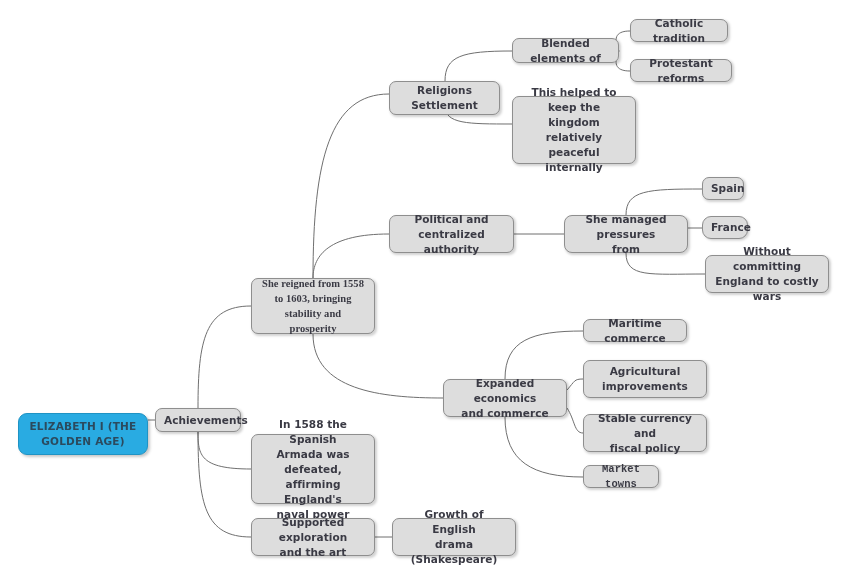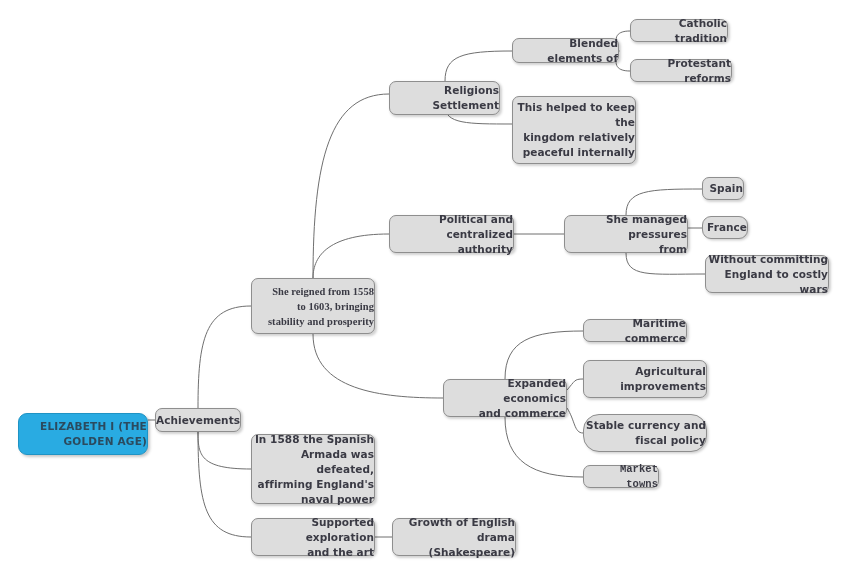--- a/index.html
+++ b/index.html
@@ -26,30 +26,30 @@
     width: 848px;
     height: 577px;
     pointer-events: none;
   }
   .node {
     position: absolute;
     box-sizing: border-box;
     display: flex;
     align-items: center;
     justify-content: center;
-    text-align: right;
+    text-align: center;
     border-radius: 7px;
     background: #dddddd;
     border: 1px solid #8e8e8e;
     color: #3a3a44;
     font-size: 10.5px;
     font-weight: bold;
     line-height: 15px;
     letter-spacing: 0.05px;
-    padding: 2px 0;
+    padding: 2px 8px;
     box-shadow: 1.5px 1.5px 2.5px rgba(0,0,0,0.18);
   }
   .node.root {
     background: #29ABE2;
     border: 1px solid #1f93c4;
     color: #2b4a5e;
     border-radius: 9px;
     font-size: 10.5px;
     letter-spacing: 0.2px;
     box-shadow: 2px 2px 3px rgba(0,0,0,0.22);
@@ -125,21 +125,21 @@
 drama (Shakespeare)</span>
       </div>
       <div class="node" style="left: 512px; top: 38px; width: 107px; height: 25px;">
         <span class="node-label">Blended elements of</span>
       </div>
       <div class="node" style="left: 512px; top: 96px; width: 124px; height: 68px;">
         <span class="node-label">This helped to keep the
 kingdom relatively
 peaceful internally</span>
       </div>
-      <div class="node" style="left: 564px; top: 215px; width: 124px; height: 38px;">
+      <div class="node" style="left: 564px; top: 215px; width: 124px; height: 38px; border-radius: 8px;">
         <span class="node-label">She managed pressures
 from</span>
       </div>
       <div class="node" style="left: 630px; top: 19px; width: 98px; height: 23px;">
         <span class="node-label">Catholic tradition</span>
       </div>
       <div class="node" style="left: 630px; top: 59px; width: 102px; height: 23px;">
         <span class="node-label">Protestant reforms</span>
       </div>
       <div class="node" style="left: 702px; top: 177px; width: 42px; height: 23px;">
@@ -152,21 +152,21 @@
         <span class="node-label">Without committing
 England to costly wars</span>
       </div>
       <div class="node" style="left: 583px; top: 319px; width: 104px; height: 23px;">
         <span class="node-label">Maritime commerce</span>
       </div>
       <div class="node" style="left: 583px; top: 360px; width: 124px; height: 38px;">
         <span class="node-label">Agricultural
 improvements</span>
       </div>
-      <div class="node" style="left: 583px; top: 414px; width: 124px; height: 38px; border-radius: 16px;">
+      <div class="node" style="left: 583px; top: 414px; width: 124px; height: 38px;">
         <span class="node-label">Stable currency and
 fiscal policy</span>
       </div>
       <div class="node" style="left: 583px; top: 465px; width: 76px; height: 23px; font-family: Liberation Mono, monospace;">
         <span class="node-label">Market towns</span>
       </div>
     </div>
 </div>
 
 </body></html>

